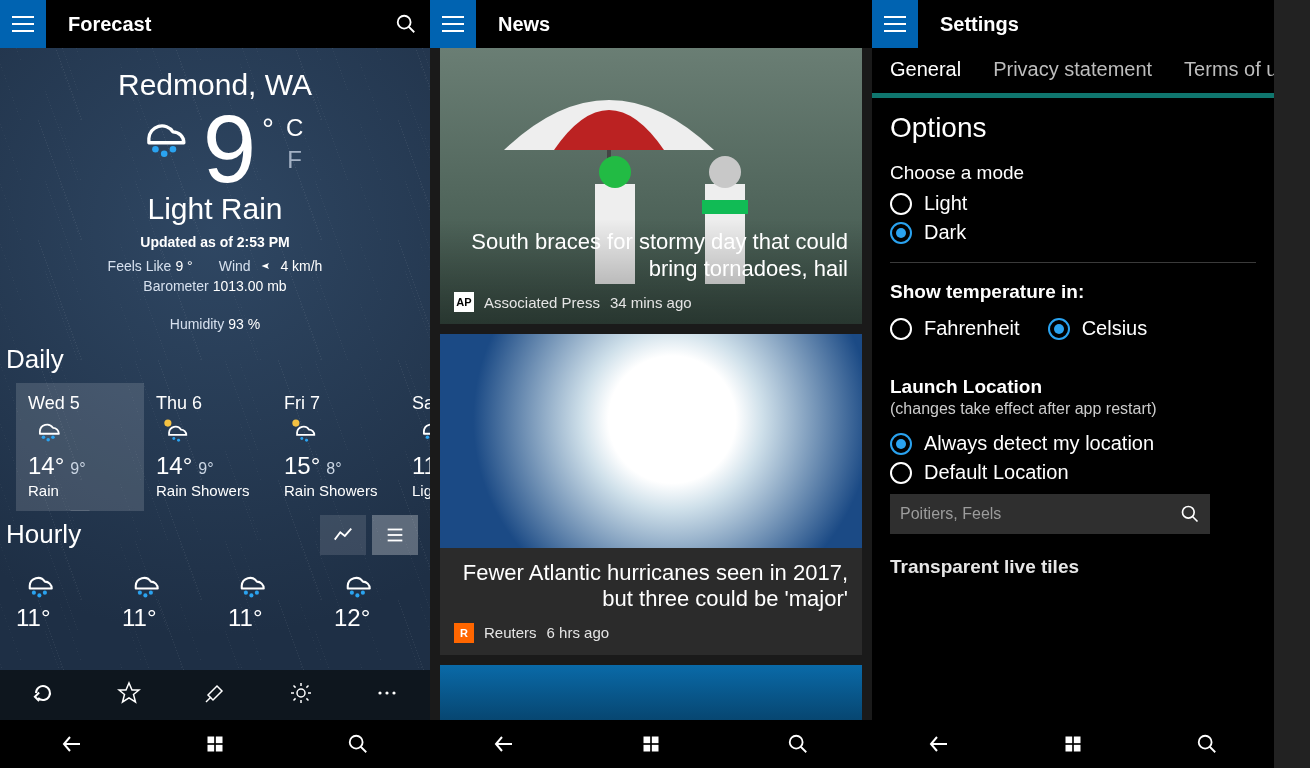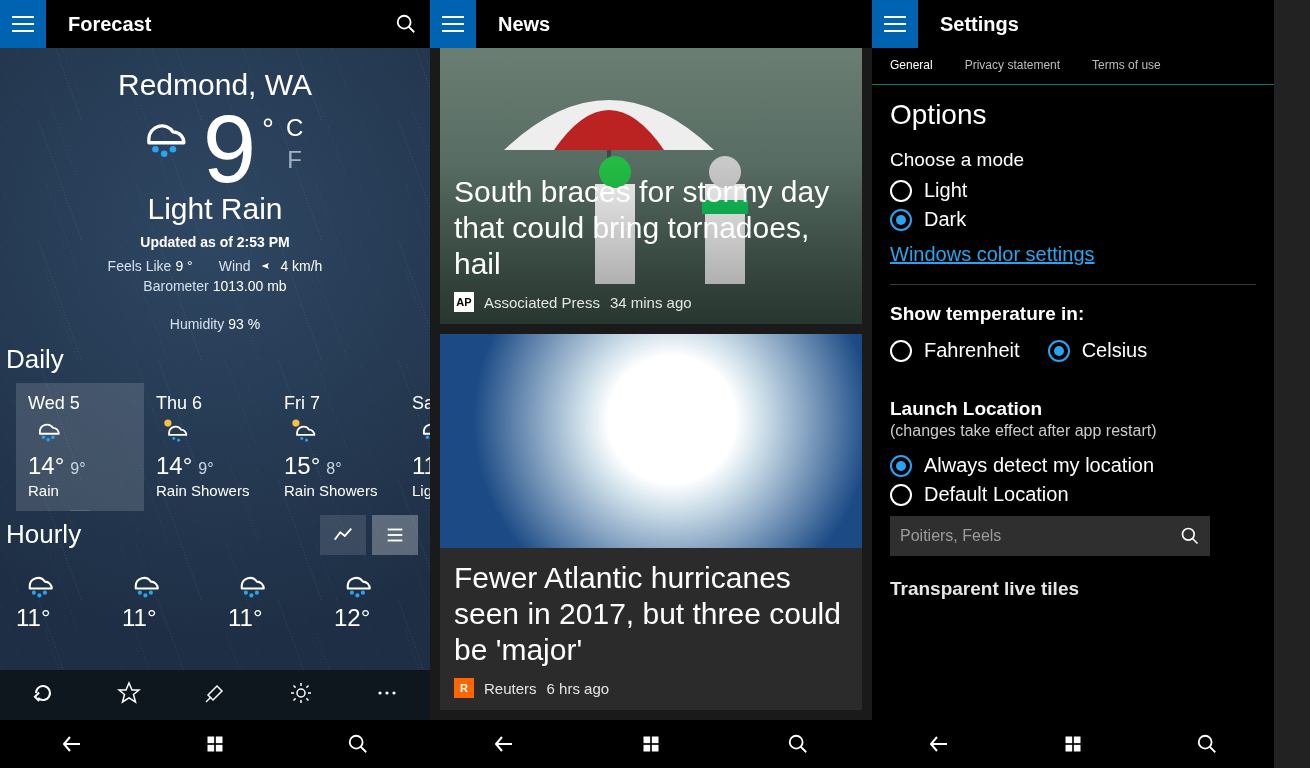--- a/index.html
+++ b/index.html
@@ -100,28 +100,28 @@
   .cloud-rain svg { display:block; }
 
   
   .news-body{flex:1; overflow:hidden; display:flex; flex-direction:column; padding:0 0px;}
   .news-scroll{padding:0 10px;}
   .news-card{position:relative; margin-top:0px;}
   .news-img{width:100%; height:276px; background:linear-gradient(#6a7e74,#3d5349);}
   .news-img.bluecloud{height:214px; background:radial-gradient(circle at 55% 40%,#fff 0 24%, #cfe0ea 34%, #1b4a85 75%);}
   .news-img.water{height:66px; background:linear-gradient(#0a6aa8,#063f66);}
   .news-overlay{position:absolute; left:0; right:0; bottom:0; padding:10px 14px 12px; background:linear-gradient(rgba(0,0,0,0),rgba(0,0,0,0.35));}
-  .news-title{font-size:30px; line-height:1.2; font-weight:400; text-align:left;}
+  .news-title{font-size:22px; line-height:1.2; font-weight:400; text-align:right;}
   .news-meta{display:flex; align-items:center; gap:10px; margin-top:10px; font-size:15px; color:#e5e5e5;}
   .src-badge{width:20px;height:20px;background:#fff;color:#000;font-weight:700;font-size:11px;display:flex;align-items:center;justify-content:center;}
   .news-card.dark .news-below{background:#2b2b2b;padding:12px 14px;}
   .gap{height:10px;}
 
   
-  .tabs{display:flex; gap:32px; padding:10px 18px 12px; border-bottom:1px solid #0f766e; font-size:12px;}
+  .tabs{display:flex; gap:32px; padding:10px 18px 12px; border-bottom:5px solid #0f766e; font-size:20px;}
   .tab{color:#bdbdbd; cursor:pointer; white-space:nowrap;}
   .tab.active{color:#fff;}
   .settings-body{flex:1; overflow:hidden; padding:14px 18px 0;}
   .h1{font-size:28px; font-weight:300; margin-bottom:18px;}
   .group-label{font-size:19px; margin:12px 0 8px; }
   .group-label.bold{font-weight:700;}
   .note{font-size:16px; color:#ccc;}
   .radio-row{display:flex; align-items:center; gap:12px; font-size:20px; margin:6px 0; cursor:pointer;}
   .radio{
     width:22px;height:22px;border:2px solid #fff;border-radius:50%;position:relative;flex:0 0 22px;
@@ -474,21 +474,20 @@
 
     <div class="group-label">Choose a mode</div>
     <div class="radio-row">
         <span class="radio"></span>
         <span>Light</span>
       </div>
     <div class="radio-row">
         <span class="radio checked"></span>
         <span>Dark</span>
       </div>
-    <span class="link">Windows color settings</span>
 
     <hr class="sep">
 
     <div class="group-label bold">Show temperature in:</div>
     <div class="radios-h">
       <div class="radio-row">
           <span class="radio"></span>
           <span>Fahrenheit</span>
         </div>
       <div class="radio-row">

